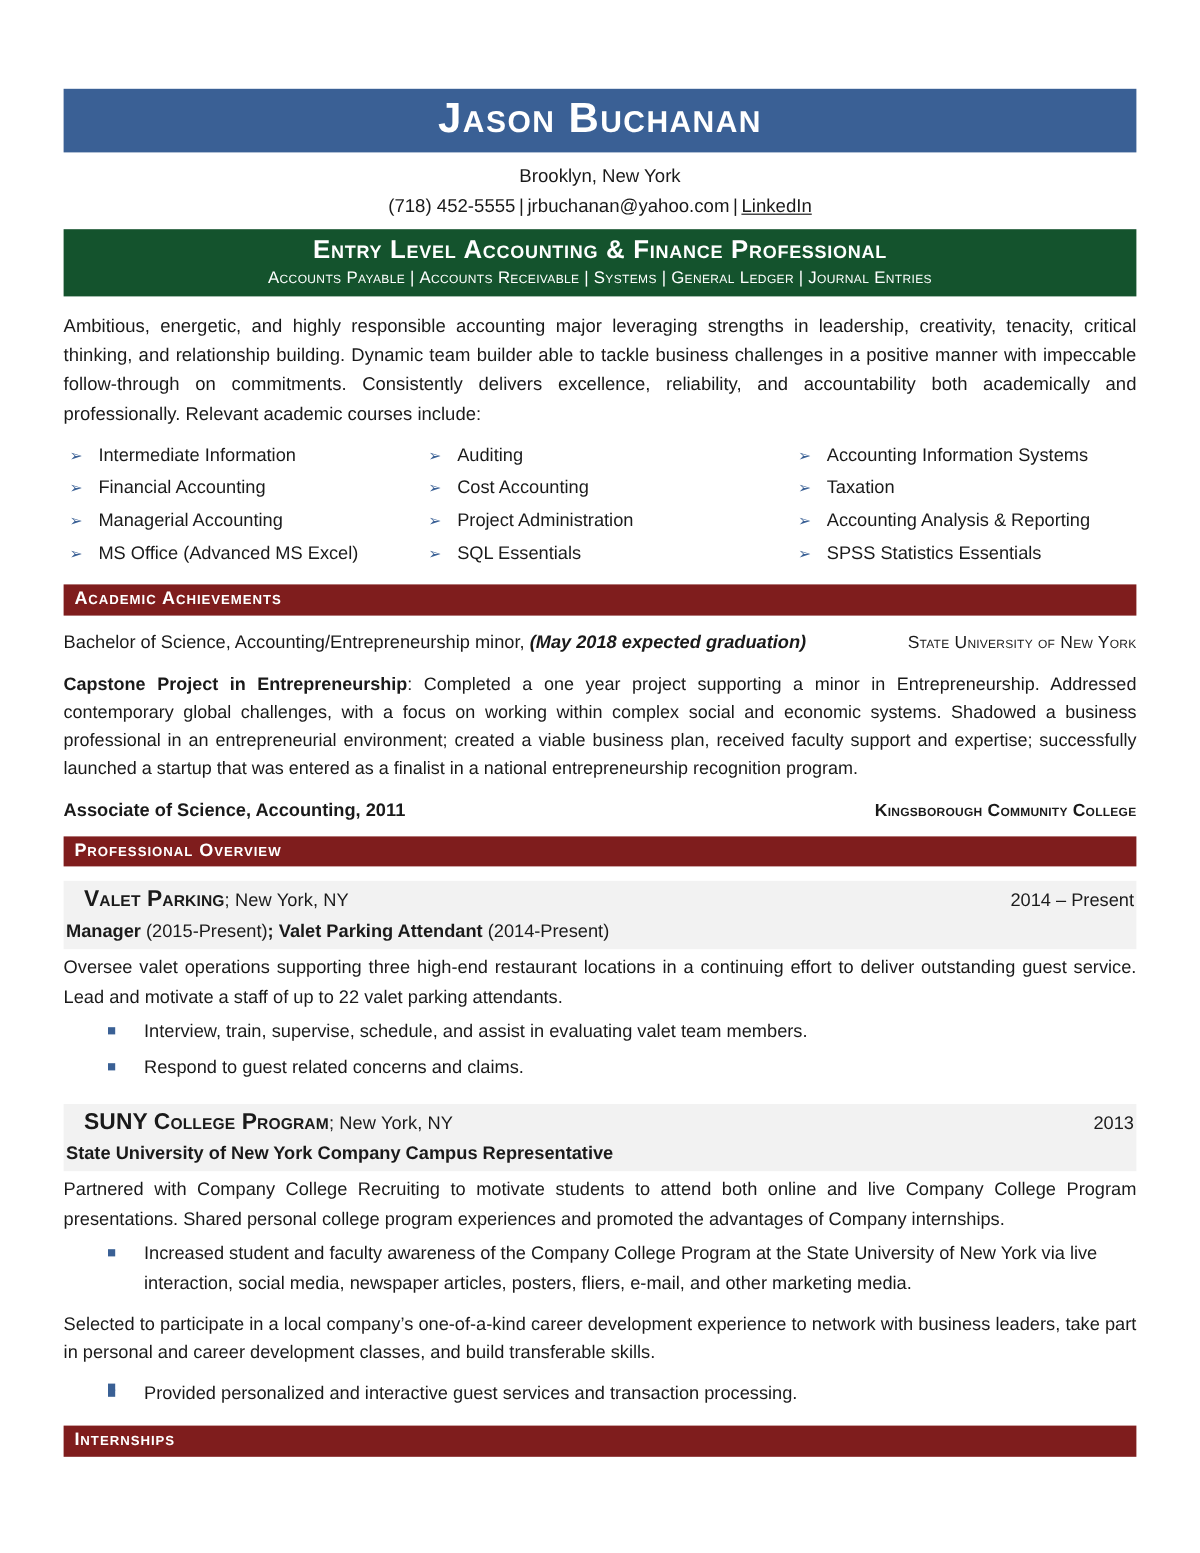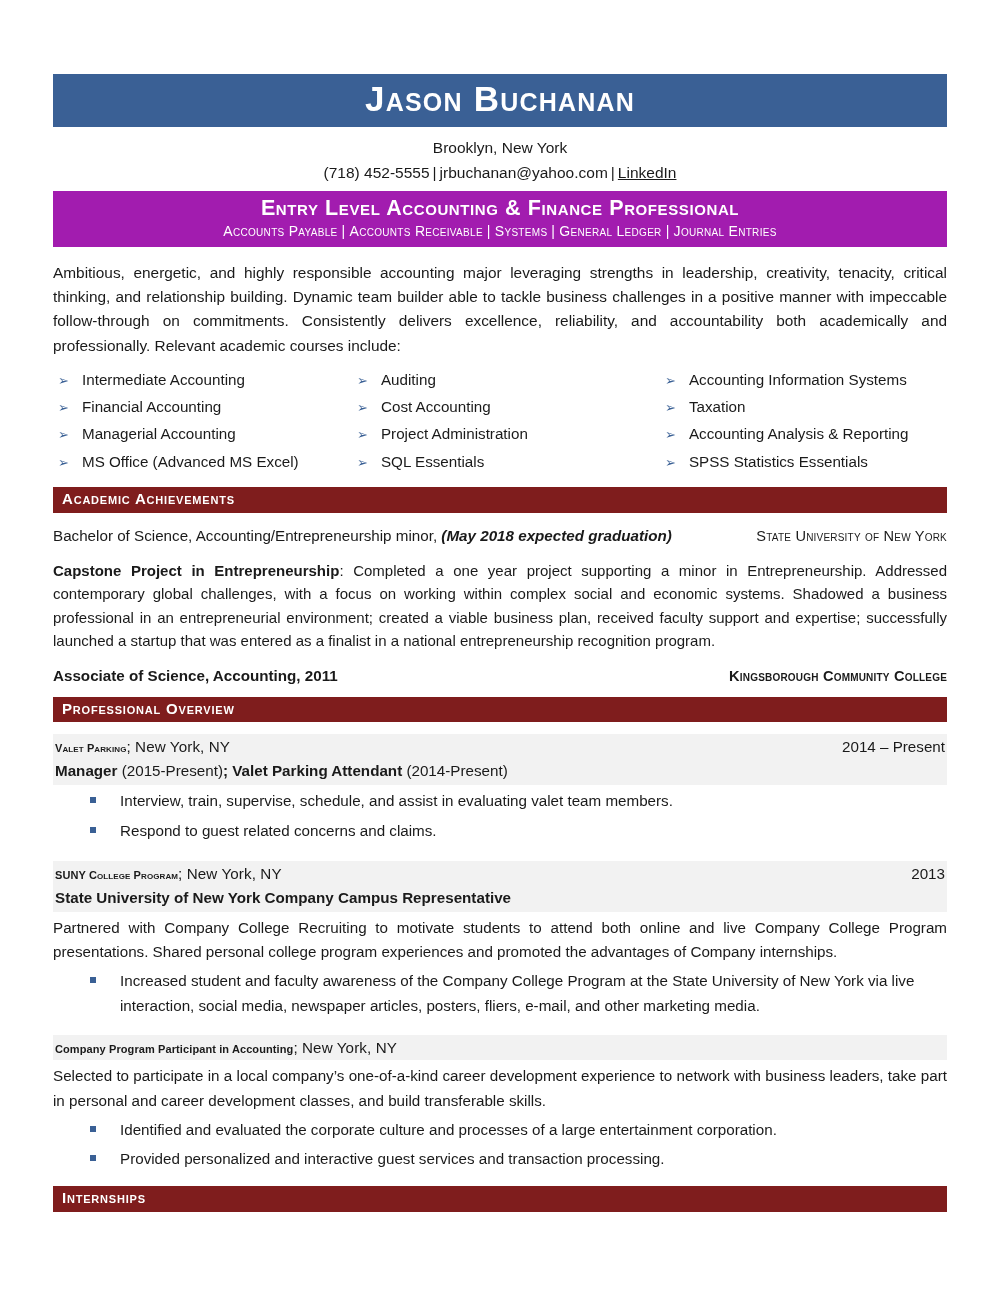--- a/index.html
+++ b/index.html
@@ -42,21 +42,21 @@
     font-size: 15.5px;
     line-height: 1.62;
     color: #1a1a1a;
   }
   .contact-block .loc { display: block; }
   .contact-line { display: block; }
   .contact-line .sep { padding: 0 3px; color: #1a1a1a; }
   .linkedin { text-decoration: underline; color: #1a1a1a; }
 
   .tagline-bar {
-    background: #a21caf;
+    background: #14532d;
     color: #ffffff;
     text-align: center;
     padding: 5px 0 6px 0;
   }
   .tagline-main {
     font-size: 21.5px;
     font-weight: bold;
     font-variant: small-caps;
     letter-spacing: 0.6px;
     line-height: 1.18;
@@ -153,21 +153,22 @@
     align-items: baseline;
     font-size: 15.2px;
     line-height: 1.45;
     padding: 2px 2px 1px 2px;
     margin-top: 12px;
   }
   .job-head .company { letter-spacing: 0.1px; }
   .job-head .company .cname {
     font-weight: bold;
     font-variant: small-caps;
-    font-size: 11px;
+    font-size: 19px;
+    margin-left: 15px;
   }
   .job-head .dates { white-space: nowrap; font-size: 15.2px; }
   .job-title {
     background: #f2f2f2;
     font-size: 15.2px;
     font-weight: bold;
     line-height: 1.45;
     padding: 1px 2px 3px 2px;
   }
   .job-title .reg { font-weight: normal; }
@@ -221,21 +222,21 @@
       <span>Accounts Payable</span><span class="sep">|</span><span>Accounts Receivable</span><span class="sep">|</span><span>Systems</span><span class="sep">|</span><span>General Ledger</span><span class="sep">|</span><span>Journal Entries</span>
     </div>
   </div>
 
   <p class="summary">Ambitious, energetic, and highly responsible accounting major leveraging strengths in leadership, creativity, tenacity, critical thinking, and relationship building. Dynamic team builder able to tackle business challenges in a positive manner with impeccable follow-through on commitments. Consistently delivers excellence, reliability, and accountability both academically and professionally. Relevant academic courses include:</p>
 
   <div class="skills">
     <div class="skills-col">
       <div class="skill-item">
           <span class="arrow">➢</span>
-          <span>Intermediate Accounting</span>
+          <span>Intermediate Information</span>
         </div>
       <div class="skill-item">
           <span class="arrow">➢</span>
           <span>Financial Accounting</span>
         </div>
       <div class="skill-item">
           <span class="arrow">➢</span>
           <span>Managerial Accounting</span>
         </div>
       <div class="skill-item">
@@ -295,40 +296,37 @@
     <span class="school">Kingsborough Community College</span>
   </div>
 
   <div class="section-bar">Professional Overview</div>
 
   <div class="job-head">
     <span class="company"><span class="cname">Valet Parking</span><span>; New York, NY</span></span>
     <span class="dates">2014 – Present</span>
   </div>
   <div class="job-title"><span>Manager</span><span class="reg"> (2015-Present)</span><span>; Valet Parking Attendant</span><span class="reg"> (2014-Present)</span></div>
+  <p class="job-desc">Oversee valet operations supporting three high-end restaurant locations in a continuing effort to deliver outstanding guest service. Lead and motivate a staff of up to 22 valet parking attendants.</p>
   <ul class="bullets">
     <li><span class="sq"></span><span>Interview, train, supervise, schedule, and assist in evaluating valet team members.</span></li>
     <li><span class="sq"></span><span>Respond to guest related concerns and claims.</span></li>
   </ul>
 
   <div class="job-head">
     <span class="company"><span class="cname">SUNY College Program</span><span>; New York, NY</span></span>
     <span class="dates">2013</span>
   </div>
   <div class="job-title"><span>State University of New York Company Campus Representative</span></div>
   <p class="job-desc">Partnered with Company College Recruiting to motivate students to attend both online and live Company College Program presentations. Shared personal college program experiences and promoted the advantages of Company internships.</p>
   <ul class="bullets">
     <li><span class="sq"></span><span>Increased student and faculty awareness of the Company College Program at the State University of New York via live interaction, social media, newspaper articles, posters, fliers, e-mail, and other marketing media.</span></li>
   </ul>
 
-  <div class="job-head">
-    <span class="company"><span class="cname" style="font-variant:normal;">Company Program Participant in Accounting</span><span>; New York, NY</span></span>
-    <span class="dates"></span>
-  </div>
   <p class="job-desc">Selected to participate in a local company’s one-of-a-kind career development experience to network with business leaders, take part in personal and career development classes, and build transferable skills.</p>
   <ul class="bullets">
-    <li><span class="sq"></span><span>Identified and evaluated the corporate culture and processes of a large entertainment corporation.</span></li>
+    <li><span class="sq"></span></li>
     <li><span class="sq"></span><span>Provided personalized and interactive guest services and transaction processing.</span></li>
   </ul>
 
   <div class="section-bar">Internships</div>
 
 </div>
 
 </body></html>

